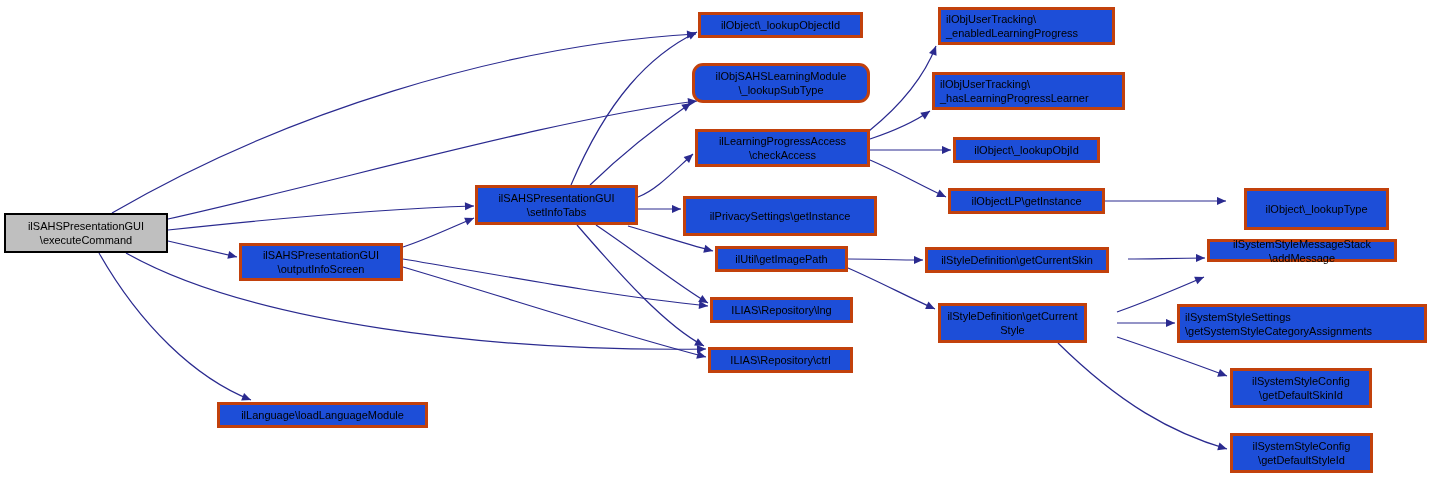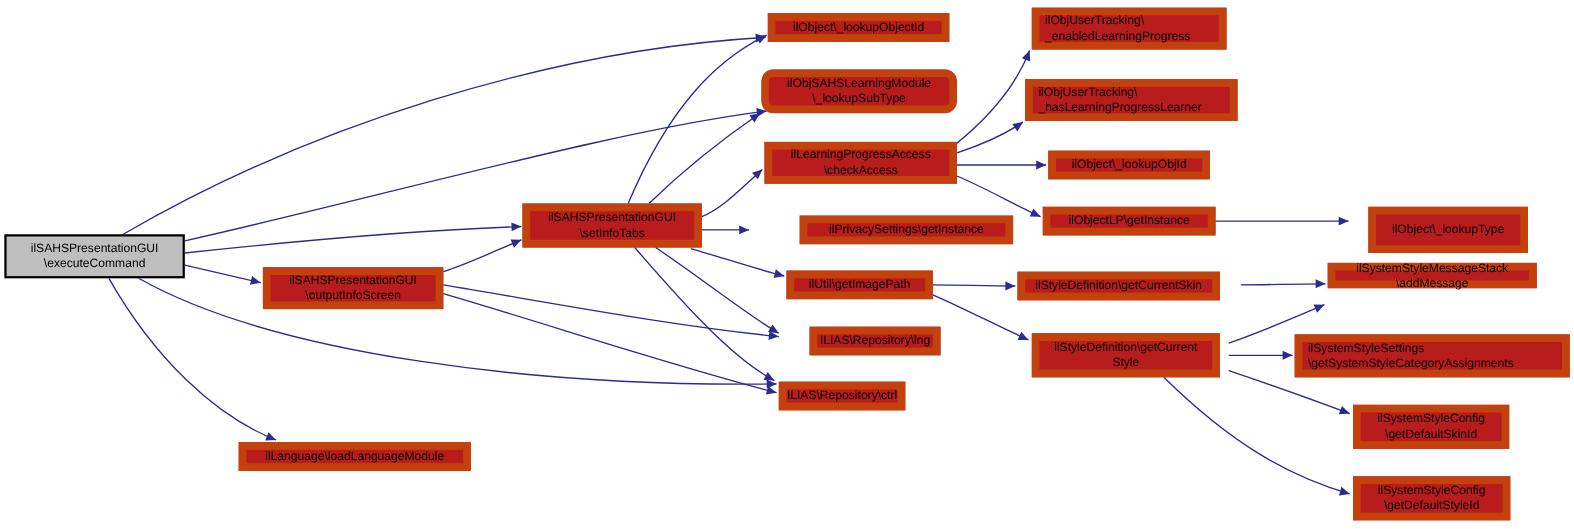--- a/index.html
+++ b/index.html
@@ -18,22 +18,22 @@
     pointer-events: none;
   }
   svg.edges-layer path.edge {
     fill: none;
     stroke: #2a2a8f;
     stroke-width: 1.2;
   }
   .node {
     position: absolute;
     box-sizing: border-box;
-    background: #b91c1c;
-    border: 7px solid #c2410c;
+    background: #1d4ed8;
+    border: 3px solid #c2410c;
     color: #000000;
     font-size: 11px;
     line-height: 14px;
     display: flex;
     flex-direction: column;
     justify-content: center;
     align-items: center;
     white-space: nowrap;
     cursor: pointer;
   }
@@ -103,30 +103,30 @@
         <div class="nline">ilObject\_lookupObjectId</div>
       </div>
       <div class="node" style="left: 692px; top: 63px; width: 178px; height: 40px; border-radius: 11px;">
         <div class="nline">ilObjSAHSLearningModule</div>
         <div class="nline">\_lookupSubType</div>
       </div>
       <div class="node" style="left: 695px; top: 129px; width: 175px; height: 38px;">
         <div class="nline">ilLearningProgressAccess</div>
         <div class="nline">\checkAccess</div>
       </div>
-      <div class="node" style="left: 683px; top: 196px; width: 194px; height: 26px; margin-left: 44px;">
+      <div class="node" style="left: 683px; top: 196px; width: 194px; height: 40px;">
         <div class="nline">ilPrivacySettings\getInstance</div>
       </div>
       <div class="node" style="left: 715px; top: 246px; width: 133px; height: 26px;">
         <div class="nline">ilUtil\getImagePath</div>
       </div>
-      <div class="node" style="left: 736px; top: 297px; width: 119px; height: 26px;">
+      <div class="node" style="left: 710px; top: 297px; width: 143px; height: 26px;">
         <div class="nline">ILIAS\Repository\lng</div>
       </div>
-      <div class="node" style="left: 708px; top: 347px; width: 115px; height: 26px;">
+      <div class="node" style="left: 708px; top: 347px; width: 145px; height: 26px;">
         <div class="nline">ILIAS\Repository\ctrl</div>
       </div>
       <div class="node" style="left: 217px; top: 402px; width: 211px; height: 26px;">
         <div class="nline">ilLanguage\loadLanguageModule</div>
       </div>
       <div class="node left" style="left: 938px; top: 7px; width: 177px; height: 38px;">
         <div class="nline">ilObjUserTracking\</div>
         <div class="nline">_enabledLearningProgress</div>
       </div>
       <div class="node left" style="left: 932px; top: 72px; width: 193px; height: 38px;">
@@ -142,21 +142,21 @@
       <div class="node" style="left: 1228px; top: 188px; width: 145px; height: 42px; margin-left: 16px;">
         <div class="nline">ilObject\_lookupType</div>
       </div>
       <div class="node" style="left: 925px; top: 247px; width: 184px; height: 26px;">
         <div class="nline">ilStyleDefinition\getCurrentSkin</div>
       </div>
       <div class="node" style="left: 1207px; top: 239px; width: 190px; height: 23px;">
         <div class="nline">ilSystemStyleMessageStack</div>
         <div class="nline">\addMessage</div>
       </div>
-      <div class="node" style="left: 938px; top: 303px; width: 171px; height: 40px;">
+      <div class="node" style="left: 938px; top: 303px; width: 149px; height: 40px;">
         <div class="nline">ilStyleDefinition\getCurrent</div>
         <div class="nline">Style</div>
       </div>
       <div class="node left" style="left: 1177px; top: 304px; width: 250px; height: 39px;">
         <div class="nline">ilSystemStyleSettings</div>
         <div class="nline">\getSystemStyleCategoryAssignments</div>
       </div>
       <div class="node" style="left: 1230px; top: 368px; width: 142px; height: 40px;">
         <div class="nline">ilSystemStyleConfig</div>
         <div class="nline">\getDefaultSkinId</div>

